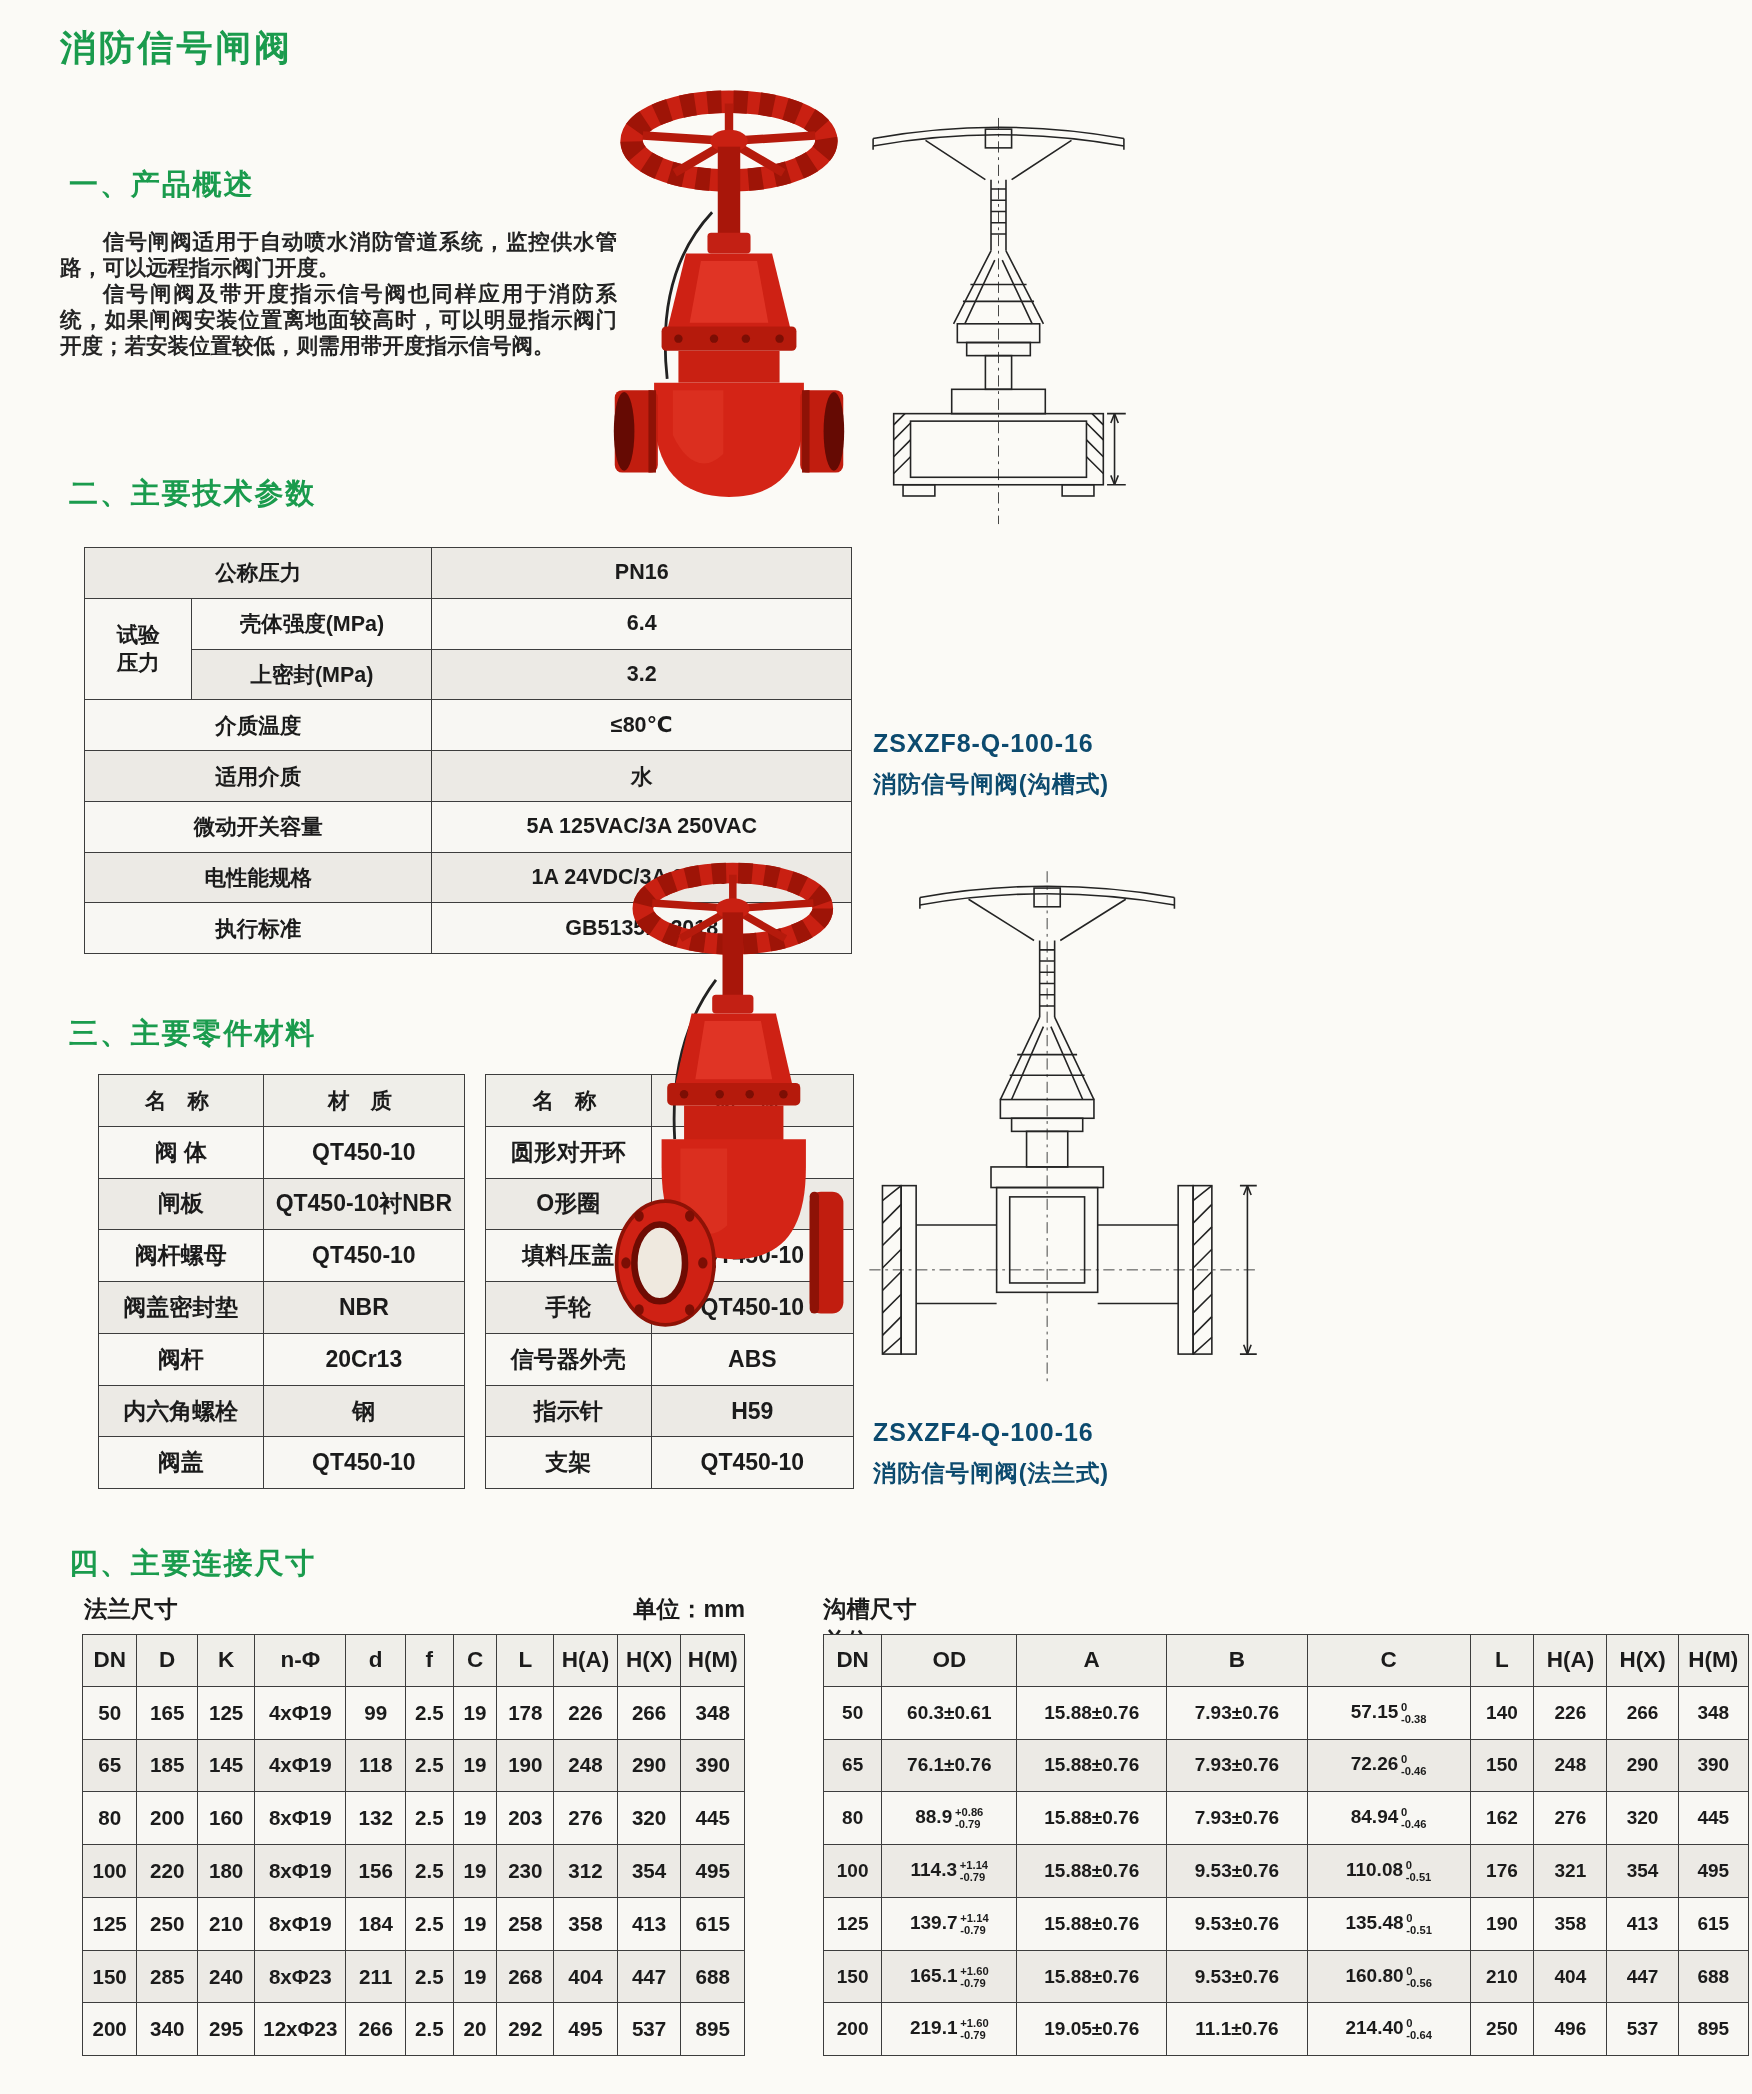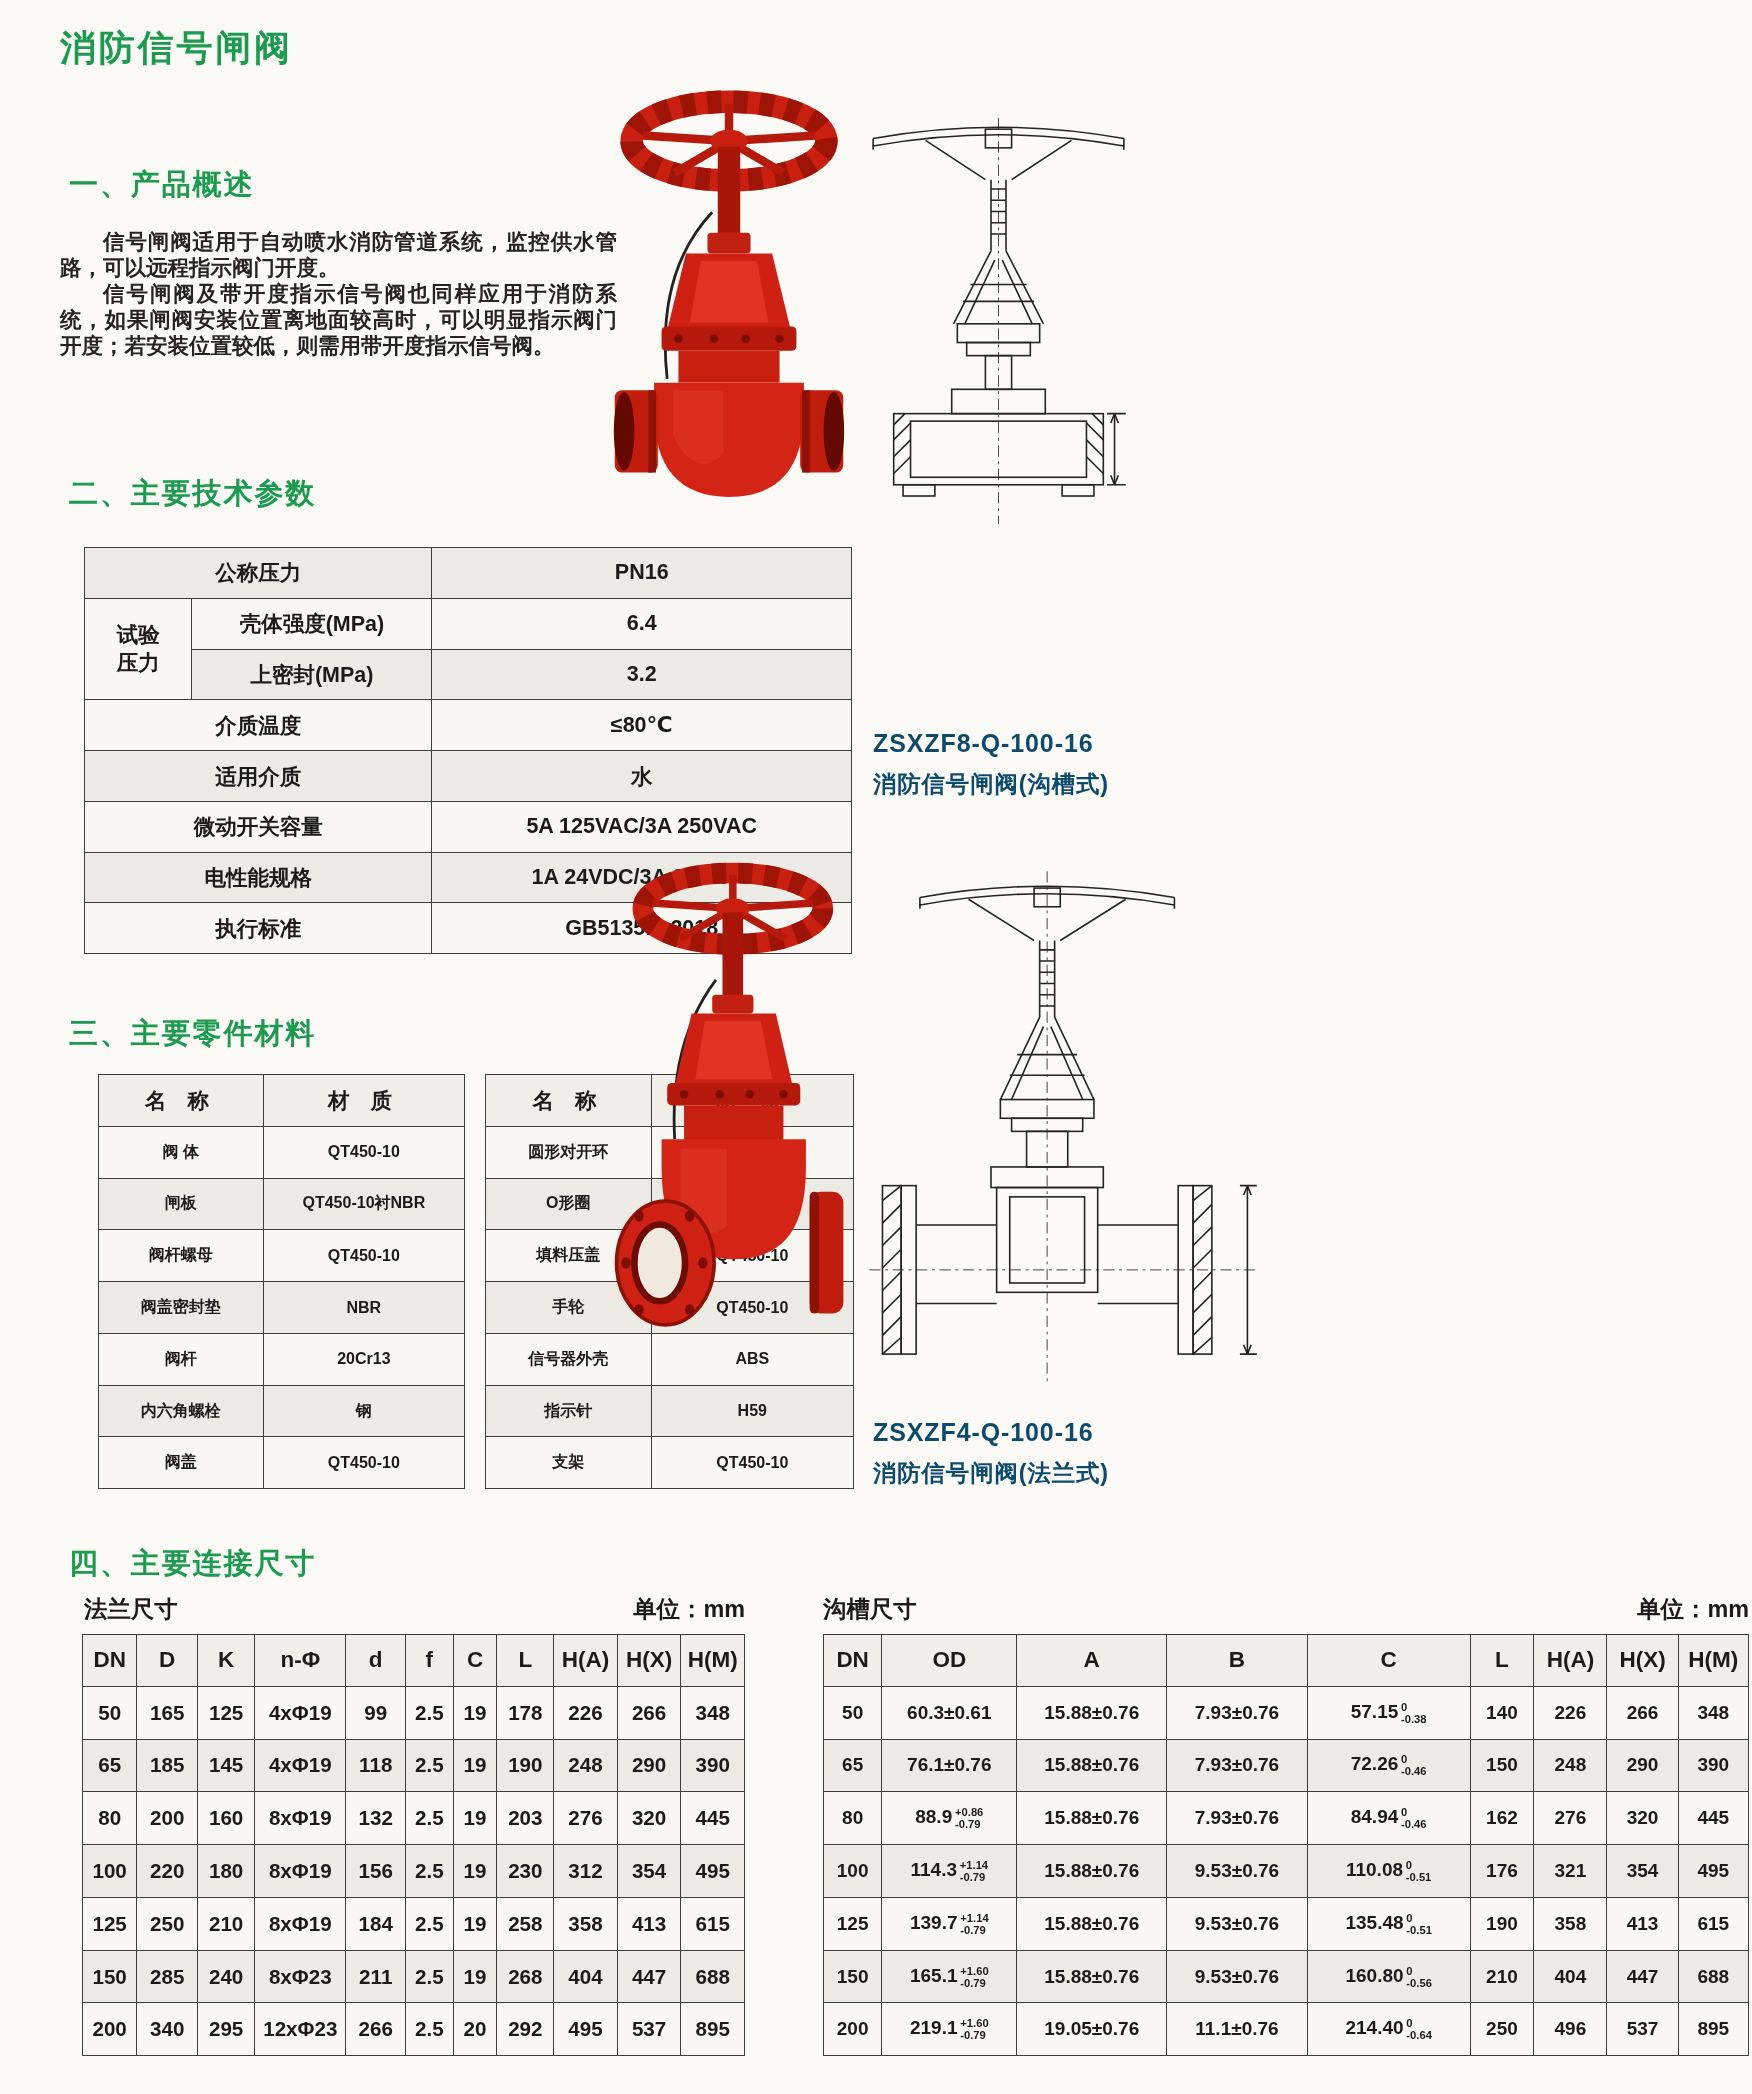--- a/index.html
+++ b/index.html
@@ -24,26 +24,26 @@
   .dtab tr:nth-child(even) td{background:#f8f7f3;}
   .dtab tr:nth-child(odd) td{background:#eceae5;}
 
   #params{left:84px;top:547px;width:768px;}
   #params td{height:48px;font-size:21.5px;}
   .pregroup{white-space:pre-line;line-height:28px;}
 
   #matL{left:98px;top:1074px;width:367px;}
   #matR{left:485px;top:1074px;width:369px;}
   #matL th,#matR th{height:49px;font-size:21.5px;letter-spacing:7.5px;}
-  #matL td,#matR td{height:49px;font-size:16px;}
+  #matL td,#matR td{height:49px;font-size:23px;}
 
   .capbar{position:absolute;display:flex;justify-content:space-between;
           font-size:23.4px;font-weight:700;color:#1b1b1b;}
   #capL{left:84px;top:1593px;width:661px;}
-  #capR{left:823px;top:1593px;width:926px;}
+  #capR{left:823px;top:1593px;width:926px;flex-direction:column;}
 
   #flange{left:82px;top:1634px;width:663px;}
   #groove{left:823px;top:1634px;width:926px;}
   #flange th,#groove th{height:49px;font-size:22.5px;}
   #flange td{height:50px;font-size:20.6px;}
   #groove td{height:50px;font-size:19px;}
 
   .tol{display:inline-flex;flex-direction:column;font-size:11.2px;line-height:12px;
        vertical-align:middle;margin-left:2.8px;text-align:left;font-weight:700;}
 

